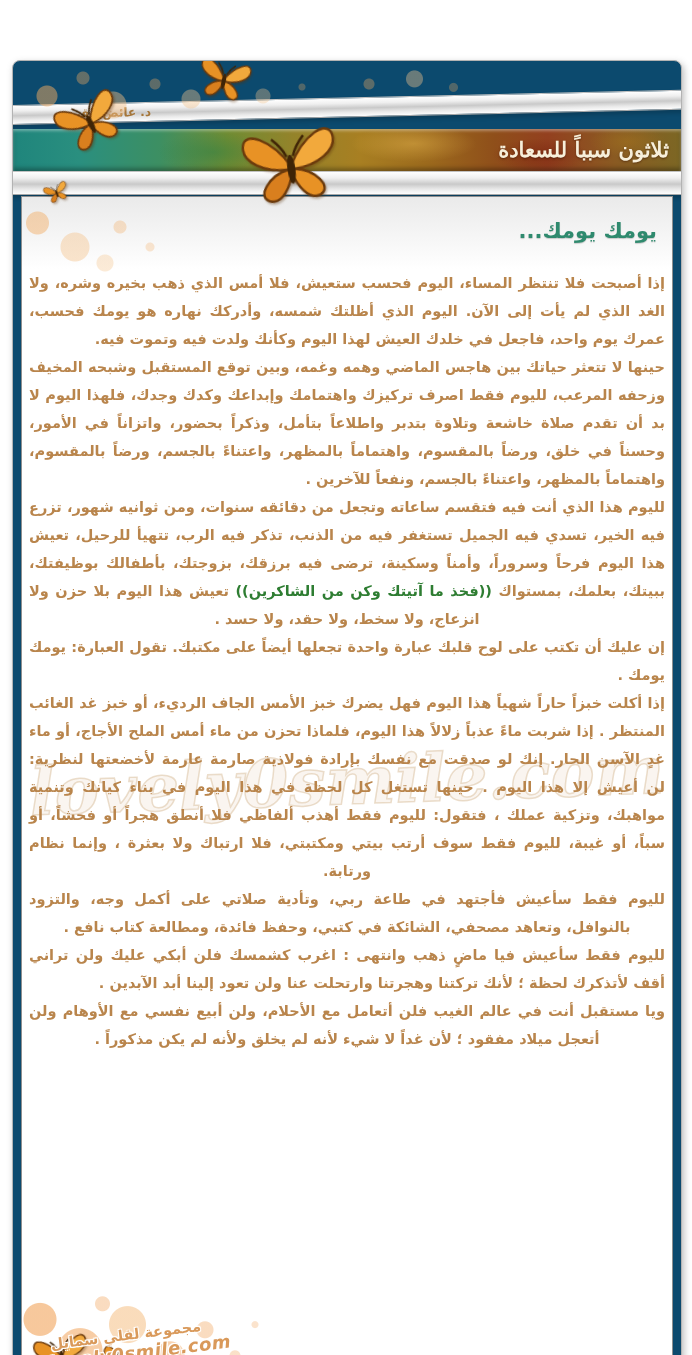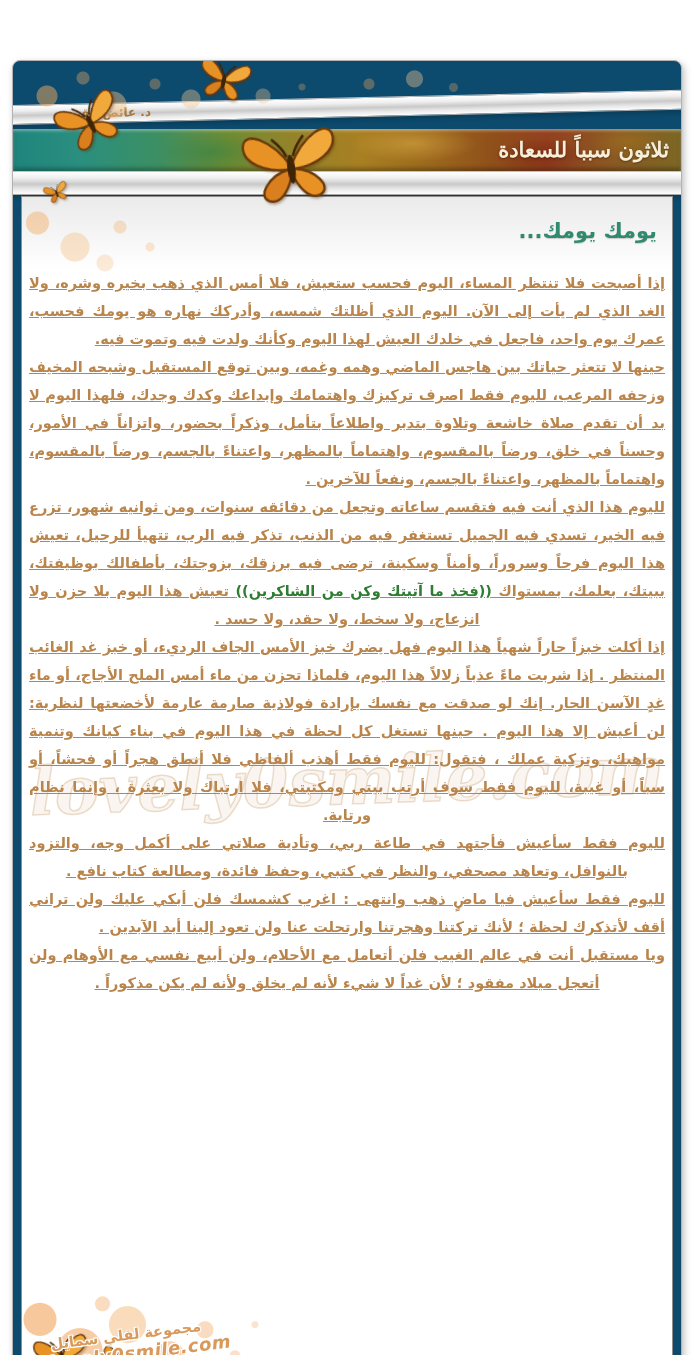--- a/index.html
+++ b/index.html
@@ -56,21 +56,20 @@
     font-size:21px;font-weight:bold;color:#2f8a6e;
     text-shadow:0 1px 1px rgba(0,0,0,.18);
   }
   .content{
     position:absolute;top:72px;left:7px;right:7px;direction:rtl;z-index:2;
   }
   .content p{
     margin:0;position:relative;z-index:2;
     font-size:14.5px;line-height:28px;font-weight:bold;color:#b9854c;
     text-align:justify;
-    text-decoration:underline;
   }
   .center-last{text-align-last:center;}
   .quote{color:#2e7d32;}
   .watermark{
     position:absolute;top:545px;left:0;right:0;z-index:1;direction:ltr;
     text-align:center;font-family:"DejaVu Serif","Liberation Serif",serif;
     font-style:italic;font-weight:bold;font-size:66px;white-space:nowrap;
     color:rgba(222,195,160,.16);-webkit-text-stroke:1.5px rgba(205,170,125,.38);
     transform:rotate(-2deg);pointer-events:none;
   }
@@ -168,22 +167,23 @@
   </div>
 
   <div class="panel">
     <div class="section-title">يومك يومك...</div>
     <div class="watermark">lovely0smile.com</div>
 
     <div class="content">
       <p>إذا أصبحت فلا تنتظر المساء، اليوم فحسب ستعيش، فلا أمس الذي ذهب بخيره وشره، ولا الغد الذي لم يأت إلى الآن. اليوم الذي أظلتك شمسه، وأدركك نهاره هو يومك فحسب، عمرك يوم واحد، فاجعل في خلدك العيش لهذا اليوم وكأنك ولدت فيه وتموت فيه.</p>
       <p>حينها لا تتعثر حياتك بين هاجس الماضي وهمه وغمه، وبين توقع المستقبل وشبحه المخيف وزحفه المرعب، لليوم فقط اصرف تركيزك واهتمامك وإبداعك وكدك وجدك، فلهذا اليوم لا بد أن تقدم صلاة خاشعة وتلاوة بتدبر واطلاعاً بتأمل، وذكراً بحضور، واتزاناً في الأمور، وحسناً في خلق، ورضاً بالمقسوم، واهتماماً بالمظهر، واعتناءً بالجسم، ورضاً بالمقسوم، واهتماماً بالمظهر، واعتناءً بالجسم، ونفعاً للآخرين .</p>
       <p class="center-last"><span>لليوم هذا الذي أنت فيه فتقسم ساعاته وتجعل من دقائقه سنوات، ومن ثوانيه شهور، تزرع فيه الخير، تسدي فيه الجميل تستغفر فيه من الذنب، تذكر فيه الرب، تتهيأ للرحيل، تعيش هذا اليوم فرحاً وسروراً، وأمناً وسكينة، ترضى فيه برزقك، بزوجتك، بأطفالك بوظيفتك، ببيتك، بعلمك، بمستواك </span><span class="quote">((فخذ ما آتيتك وكن من الشاكرين))</span><span> تعيش هذا اليوم بلا حزن ولا انزعاج، ولا سخط، ولا حقد، ولا حسد .</span></p>
+      <p>إن عليك أن تكتب على لوح قلبك عبارة واحدة تجعلها أيضاً على مكتبك. تقول العبارة: يومك يومك .</p>
       <p class="center-last">إذا أكلت خبزاً حاراً شهياً هذا اليوم فهل يضرك خبز الأمس الجاف الرديء، أو خبز غد الغائب المنتظر . إذا شربت ماءً عذباً زلالاً هذا اليوم، فلماذا تحزن من ماء أمس الملح الأجاج، أو ماء غدٍ الآسن الحار. إنك لو صدقت مع نفسك بإرادة فولاذية صارمة عارمة لأخضعتها لنظرية: لن أعيش إلا هذا اليوم . حينها تستغل كل لحظة في هذا اليوم في بناء كيانك وتنمية مواهبك، وتزكية عملك ، فتقول: لليوم فقط أهذب ألفاظي فلا أنطق هجراً أو فحشاً، أو سباً، أو غيبة، لليوم فقط سوف أرتب بيتي ومكتبتي، فلا ارتباك ولا بعثرة ، وإنما نظام ورتابة.</p>
-      <p class="center-last">لليوم فقط سأعيش فأجتهد في طاعة ربي، وتأدية صلاتي على أكمل وجه، والتزود بالنوافل، وتعاهد مصحفي، والنظر في كتبي، وحفظ فائدة، ومطالعة كتاب نافع .</p>
+      <p class="center-last">لليوم فقط سأعيش فأجتهد في طاعة ربي، وتأدية صلاتي على أكمل وجه، والتزود بالنوافل، وتعاهد مصحفي، الشائكة في كتبي، وحفظ فائدة، ومطالعة كتاب نافع .</p>
       <p>لليوم فقط سأعيش فيا ماضٍ ذهب وانتهى : اغرب كشمسك فلن أبكي عليك ولن تراني أقف لأتذكرك لحظة ؛ لأنك تركتنا وهجرتنا وارتحلت عنا ولن تعود إلينا أبد الآبدين .</p>
       <p class="center-last">ويا مستقبل أنت في عالم الغيب فلن أتعامل مع الأحلام، ولن أبيع نفسي مع الأوهام ولن أتعجل ميلاد مفقود ؛ لأن غداً لا شيء لأنه لم يخلق ولأنه لم يكن مذكوراً .</p>
     </div>
   </div>
 
   <div class="splat s4"></div>
   <svg class="bfly f1">
       <use href="#bf"></use>
     </svg>
   <svg class="bfly f2">

